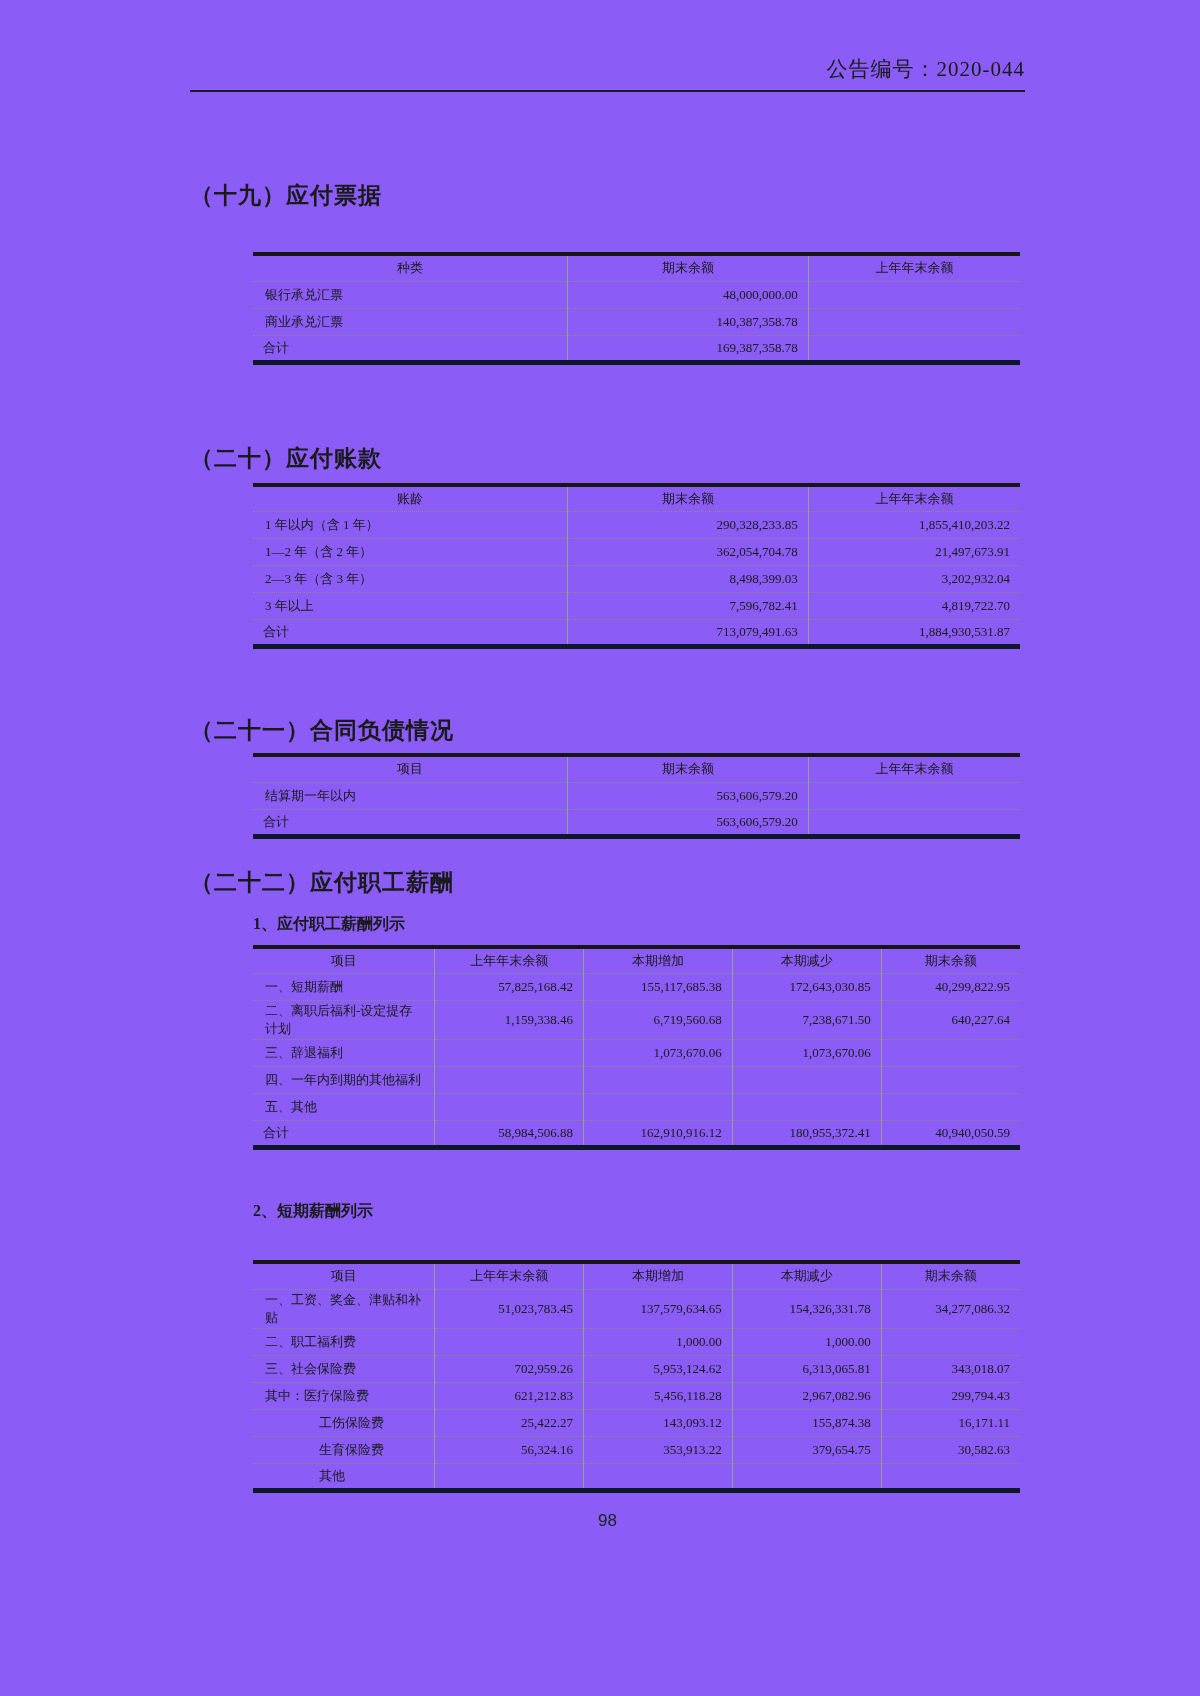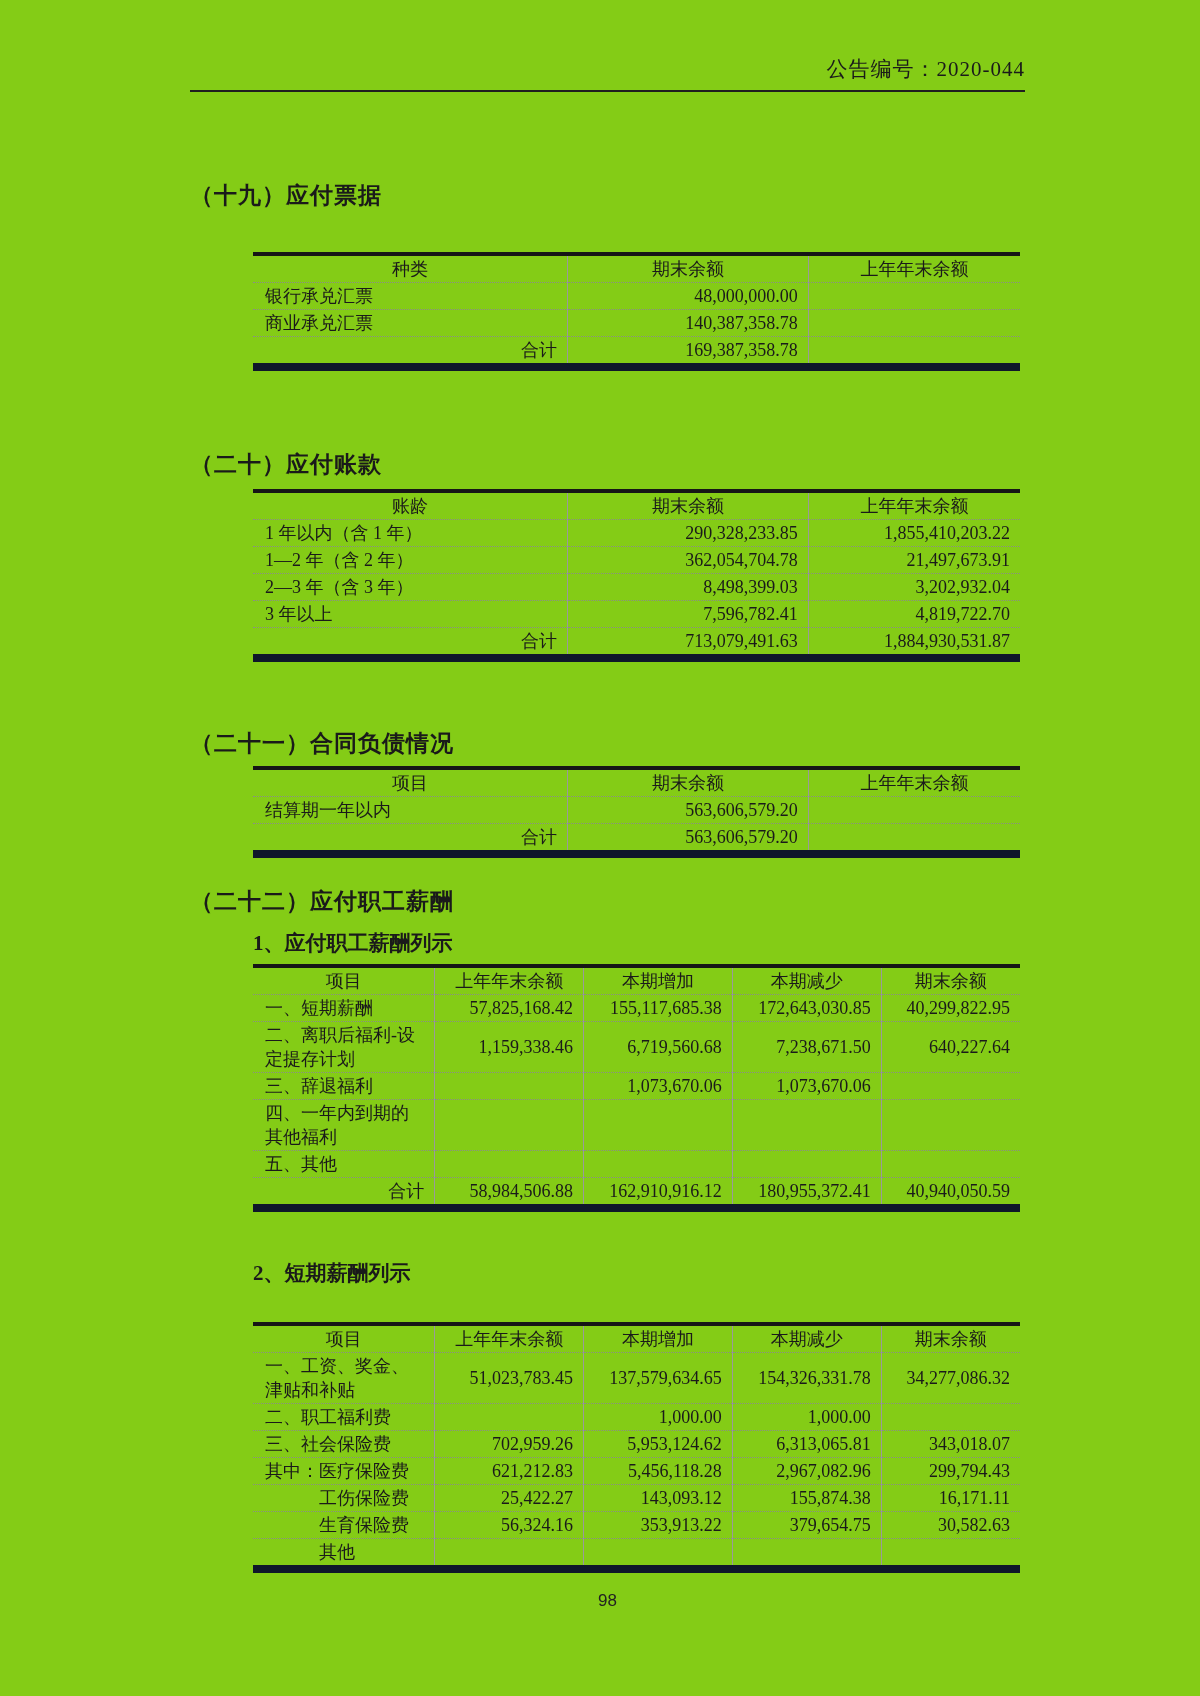--- a/index.html
+++ b/index.html
@@ -3,21 +3,21 @@
 <meta charset="utf-8">
 <style>
   * { margin: 0; padding: 0; box-sizing: border-box; }
   html, body { background: #ffffff; }
   body { font-family: "Liberation Serif", "DejaVu Serif", serif; color: #1a1a1a; }
   .page {
     position: relative;
     width: 1200px;
     height: 1696px;
     margin: 0 auto;
-    background: #84cc16;
+    background: #8b5cf6;
     padding: 56px 175px 0 190px;
     overflow: hidden;
   }
   .doc-header {
     text-align: right;
     font-size: 21px;
     line-height: 26px;
     letter-spacing: 1px;
     border-bottom: 2px solid #1f1f1f;
     padding-bottom: 8px;
@@ -26,54 +26,54 @@
     font-size: 23px;
     font-weight: bold;
     line-height: 28px;
     letter-spacing: 1px;
   }
   .st-19 { margin-top: 90px; }
   .st-20 { margin-top: 80px; }
   .st-21 { margin-top: 68px; }
   .st-22 { margin-top: 30px; }
   .subsection-title {
-    font-size: 21px;
+    font-size: 16px;
     font-weight: bold;
     line-height: 26px;
     margin-left: 63px;
   }
   .sub-1 { margin-top: 14px; }
   .sub-2 { margin-top: 48px; }
   table.fin {
     border-collapse: collapse;
     table-layout: fixed;
     width: 767px;
     margin-left: 63px;
     border-top: 4px solid #161616;
-    border-bottom: 8px solid #0f172a;
-    font-size: 18px;
+    border-bottom: 5px solid #0f172a;
+    font-size: 13px;
   }
   .mt-t1 { margin-top: 42px; }
   .mt-t2 { margin-top: 10px; }
   .mt-t3 { margin-top: 8px; }
   .mt-t4 { margin-top: 8px; }
   .mt-t5 { margin-top: 36px; }
   table.fin th, table.fin td {
     border-bottom: 1px dotted #8b8b8b;
     height: 27px;
     padding: 1px 10px;
     font-weight: normal;
     vertical-align: middle;
     overflow: hidden;
   }
   table.fin th { text-align: center; }
   table.fin td + td, table.fin th + th { border-left: 1px solid #9a9a9a; }
   table.fin td.num { text-align: right; font-variant-numeric: tabular-nums; }
   table.fin td.lbl { text-align: left; padding-left: 12px; }
-  table.fin td.lbl.tot { text-align: right; padding-left: 10px; font-family: Liberation Mono, monospace; }
+  table.fin td.lbl.tot { text-align: left; padding-left: 10px; font-family: Liberation Mono, monospace; }
   table.fin td.lbl.ind { padding-left: 66px; }
   .page-footer {
     text-align: center;
     margin-top: 18px;
     font-family: "Liberation Sans", "DejaVu Sans", sans-serif;
     font-size: 17px;
     color: #222;
   }
 </style>
 </head>

